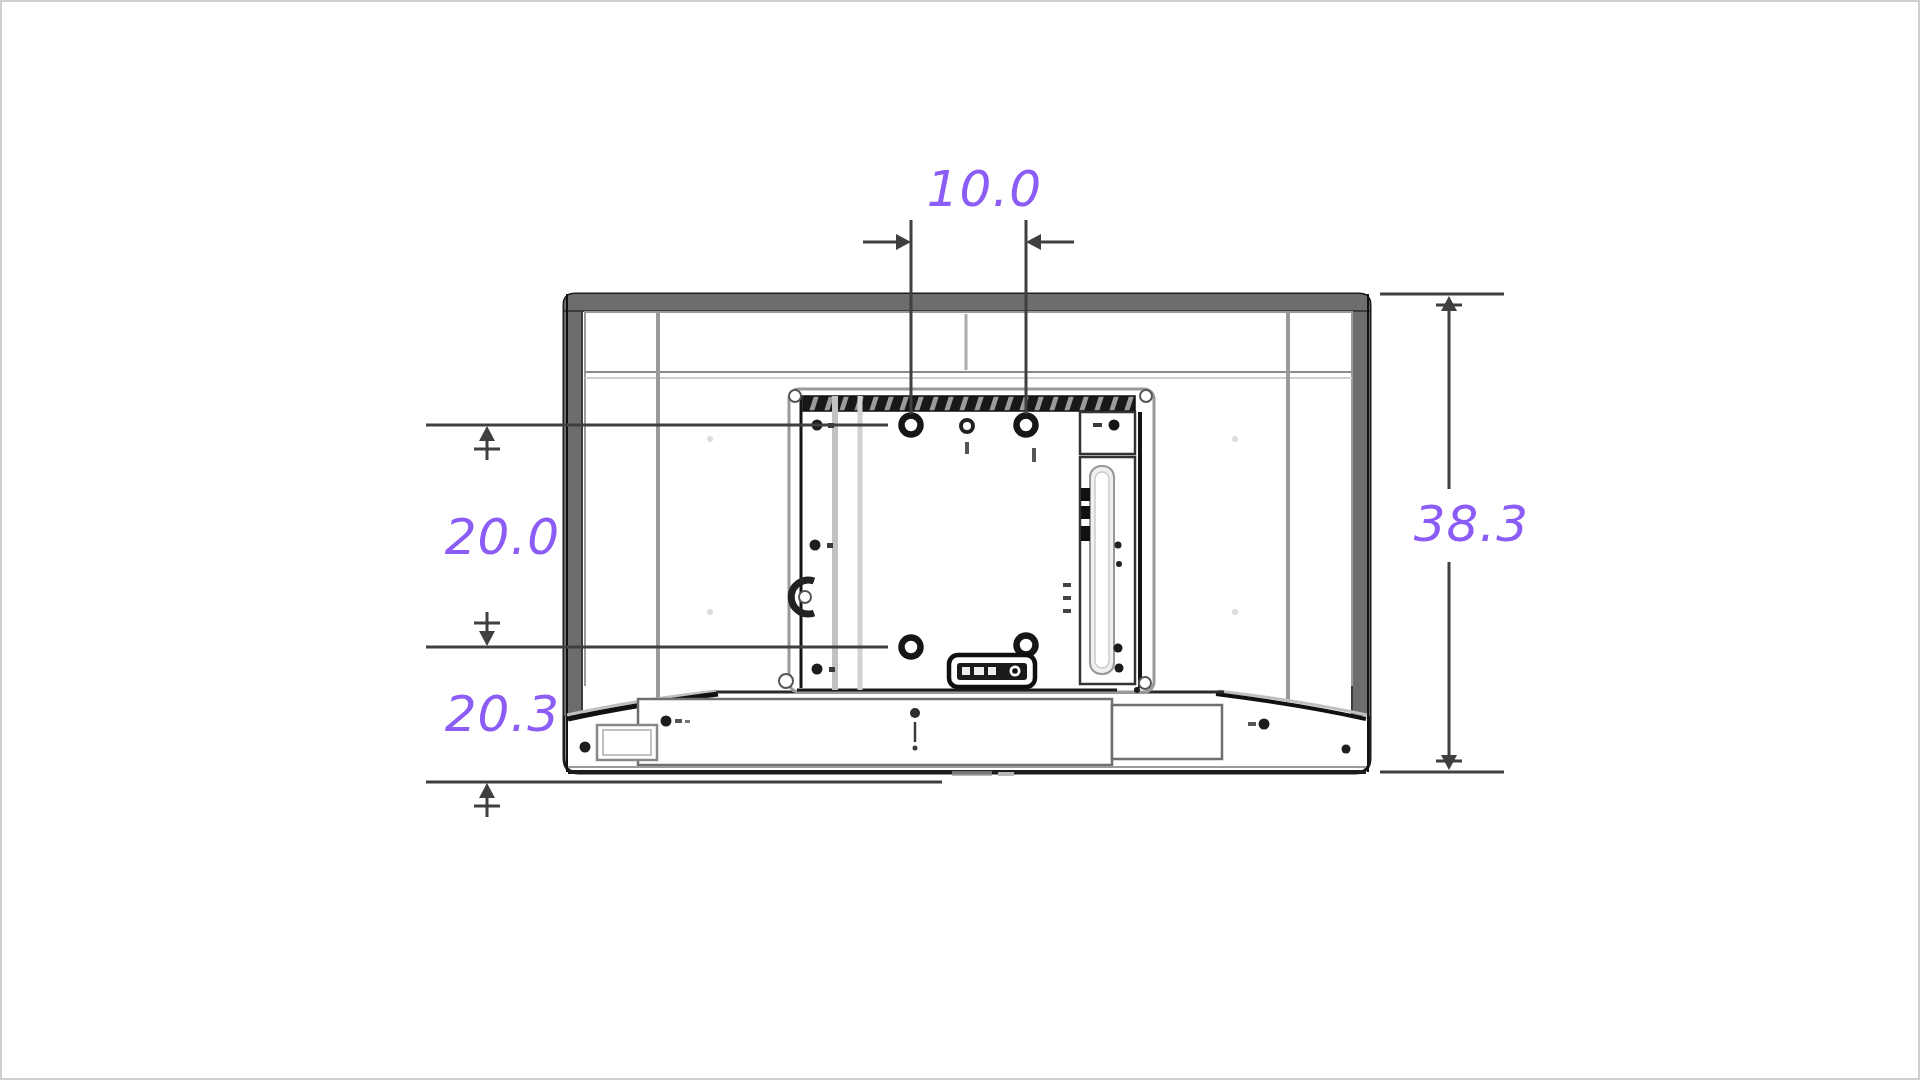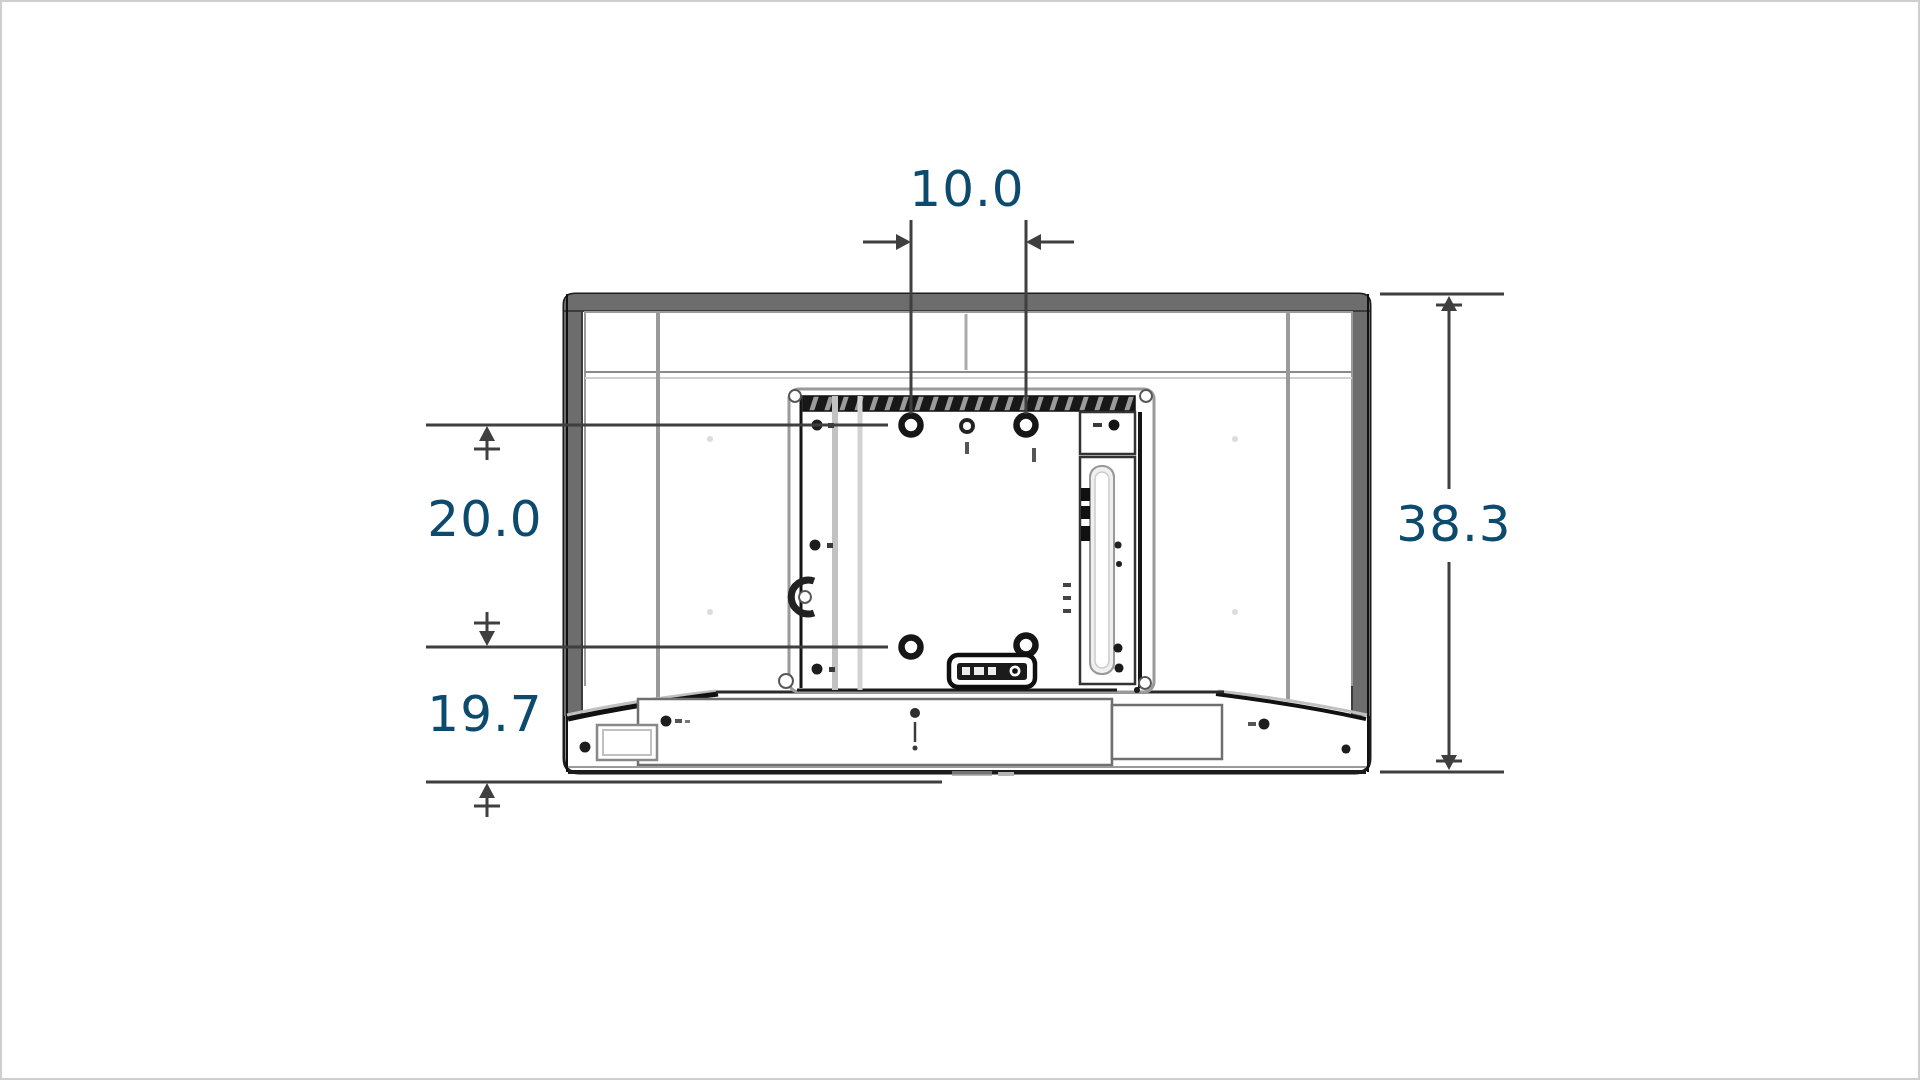--- a/index.html
+++ b/index.html
@@ -9,29 +9,30 @@
     background:#ffffff;
     border:2px solid #cfcfcf;
     box-sizing:border-box;
     font-family:"DejaVu Sans","Liberation Sans",sans-serif;
     overflow:hidden;
   }
   svg{position:absolute;left:0;top:0;}
   .dim-label{
     position:absolute;
     width:150px;
-    text-align:center;
+    text-align:right;
     font-size:50px;
     line-height:50px;
-    color:#0c4a6e;
+    color:#8b5cf6;
     letter-spacing:1px;
     user-select:none;
+    font-style:italic;
   }
   .lbl-top{left:890px;top:162px;}
-  .lbl-left-upper{left:408px;top:492px;}
+  .lbl-left-upper{left:408px;top:510px;}
   .lbl-left-lower{left:408px;top:687px;}
   .lbl-right{left:1377px;top:497px;}
 </style>
 </head>
 <body>
 
 <div class="canvas">
 
   <svg width="1920" height="1080" viewBox="0 0 1920 1080">
     <defs>
@@ -202,15 +203,15 @@
       <polygon points="1447,294 1439,309 1455,309" stroke="none"></polygon>
       <line x1="1434" y1="303" x2="1460" y2="303" stroke-width="3"></line>
 
       <polygon points="1447,768 1439,753 1455,753" stroke="none"></polygon>
       <line x1="1434" y1="759" x2="1460" y2="759" stroke-width="3"></line>
     </g>
   </svg>
 
   <div class="dim-label lbl-top">10.0</div>
   <div class="dim-label lbl-left-upper">20.0</div>
-  <div class="dim-label lbl-left-lower">19.7</div>
+  <div class="dim-label lbl-left-lower">20.3</div>
   <div class="dim-label lbl-right">38.3</div>
 </div>
 
 </body></html>

